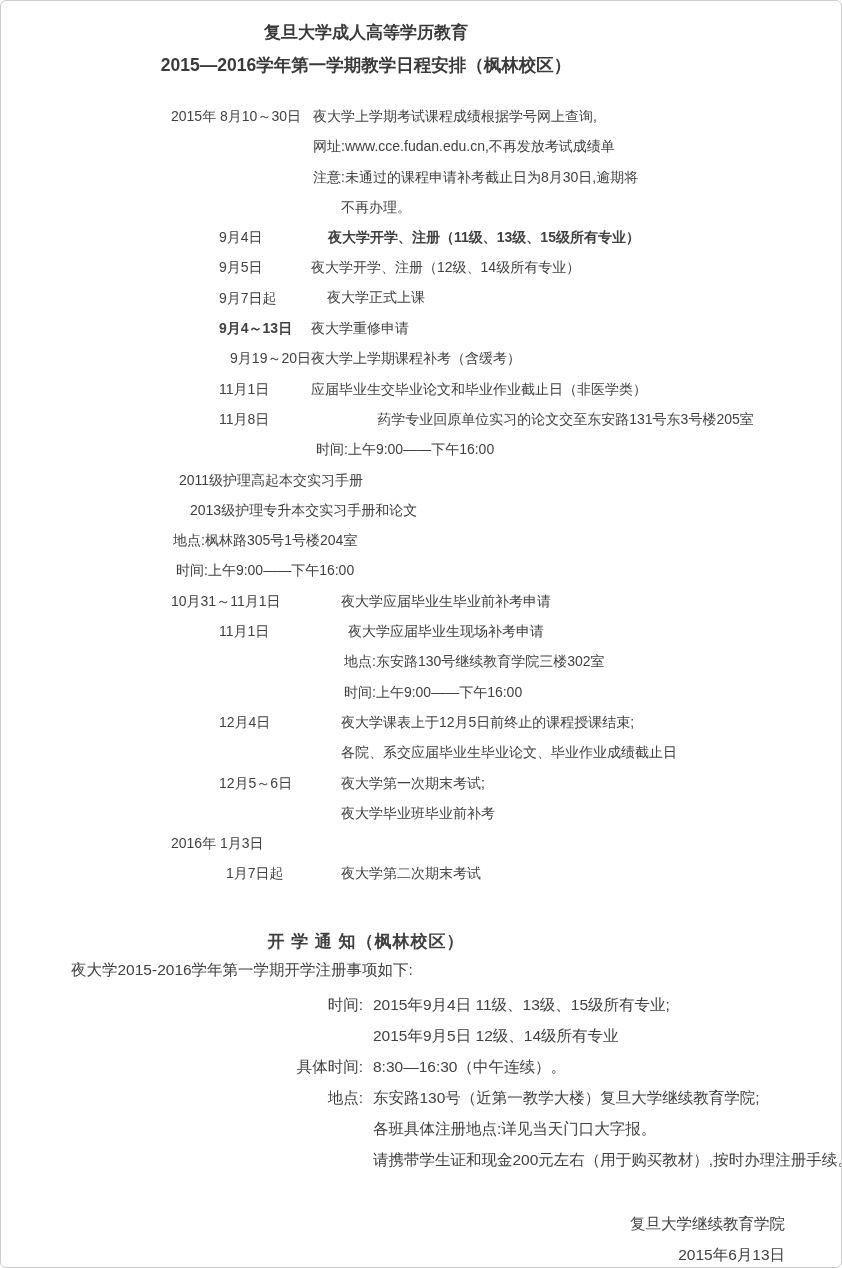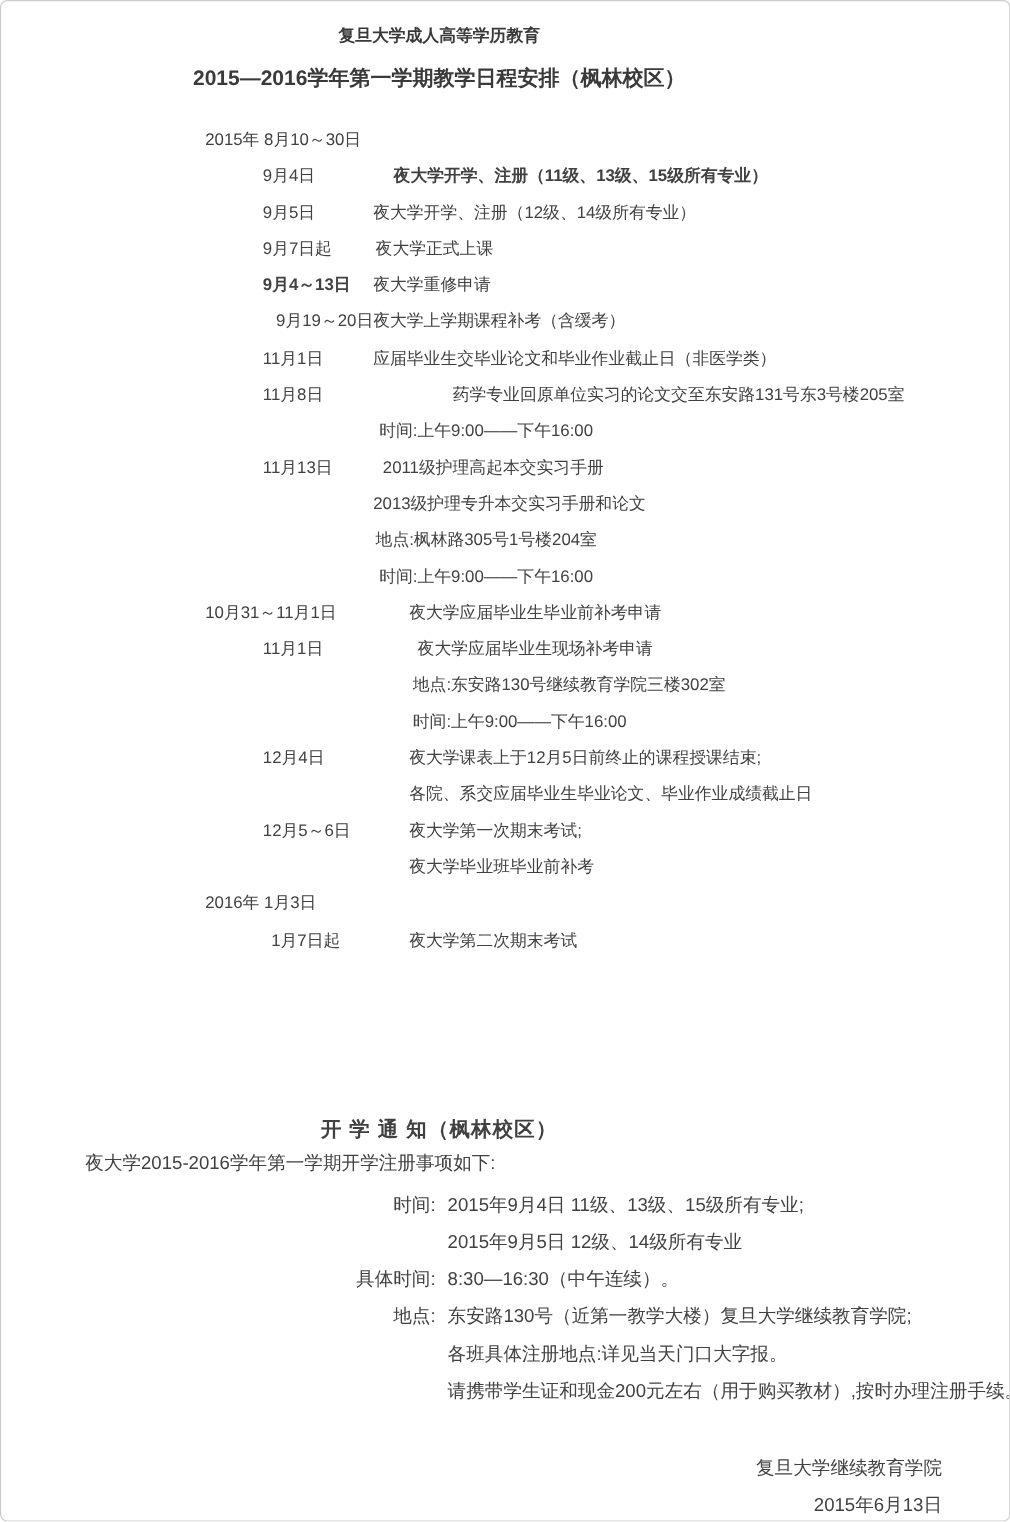--- a/index.html
+++ b/index.html
@@ -8,21 +8,21 @@
     width:842px;height:1268px;
     background:#ffffff;
     border:1px solid #cccccc;
     border-radius:6px;
     box-sizing:border-box;
     font-family:"Liberation Sans","DejaVu Sans",sans-serif;
     color:#414141;
     overflow:hidden;
   }
   .center-block{position:absolute;left:0;width:730px;text-align:center;white-space:nowrap;}
-  #doc-title{top:20px;font-size:14px;font-weight:bold;color:#3a3a3a;}
+  #doc-title{top:20px;font-size:17px;font-weight:bold;color:#3a3a3a;}
   #doc-subtitle{top:52px;font-size:17.5px;font-weight:bold;color:#3a3a3a;}
   #schedule{
     position:absolute;left:170px;top:100px;right:21px;
     font-size:14px;line-height:30.3px;
   }
   .row{display:flex;}
   .date{flex:0 0 140px;white-space:nowrap;box-sizing:border-box;}
   .lines{flex:1;min-width:0;}
   .line{white-space:nowrap;}
   #notice-heading{top:929px;font-size:17px;font-weight:bold;color:#404040;letter-spacing:1px;}
@@ -39,37 +39,43 @@
 
 <div class="sheet">
 
   <div id="doc-title" class="center-block">复旦大学成人高等学历教育</div>
 
   <div id="doc-subtitle" class="center-block">2015—2016学年第一学期教学日程安排（枫林校区）</div>
 
   <div id="schedule">
       <div class="row">
         <div class="date" style="padding-left: 0px;">2015年 8月10～30日</div>
+        <div class="lines">
+          <div class="line" style="margin-left: 2px;">夜大学上学期考试课程成绩根据学号网上查询,</div>
+          <div class="line" style="margin-left: 2px;">网址:www.cce.fudan.edu.cn,不再发放考试成绩单</div>
+          <div class="line" style="margin-left: 2px;">注意:未通过的课程申请补考截止日为8月30日,逾期将</div>
+          <div class="line" style="margin-left: 30px;">不再办理。</div>
+        </div>
       </div>
       <div class="row">
         <div class="date" style="padding-left: 48px;">9月4日</div>
         <div class="lines">
           <div class="line" style="margin-left: 17px; font-weight: bold;">夜大学开学、注册（11级、13级、15级所有专业）</div>
         </div>
       </div>
       <div class="row">
         <div class="date" style="padding-left: 48px;">9月5日</div>
         <div class="lines">
           <div class="line" style="margin-left: 0px;">夜大学开学、注册（12级、14级所有专业）</div>
         </div>
       </div>
       <div class="row">
         <div class="date" style="padding-left: 48px;">9月7日起</div>
         <div class="lines">
-          <div class="line" style="margin-left: 2px;">夜大学正式上课</div>
+          <div class="line" style="margin-left: 16px; font-family: Liberation Mono, monospace;">夜大学正式上课</div>
         </div>
       </div>
       <div class="row">
         <div class="date" style="padding-left: 48px; font-weight: bold;">9月4～13日</div>
         <div class="lines">
           <div class="line" style="margin-left: 0px;">夜大学重修申请</div>
         </div>
       </div>
       <div class="row">
         <div class="date" style="padding-left: 48px; text-align: right;">9月19～20日</div>
@@ -84,24 +90,23 @@
         </div>
       </div>
       <div class="row">
         <div class="date" style="padding-left: 48px;">11月8日</div>
         <div class="lines">
           <div class="line" style="margin-left: 0px; text-align: center;">药学专业回原单位实习的论文交至东安路131号东3号楼205室</div>
           <div class="line" style="margin-left: 5px;">时间:上午9:00——下午16:00</div>
         </div>
       </div>
       <div class="row">
-        <div class="date" style="padding-left: 48px;">11月13日</div>
         <div class="lines">
           <div class="line" style="margin-left: 8px;">2011级护理高起本交实习手册</div>
-          <div class="line" style="margin-left: 0;">2013级护理专升本交实习手册和论文</div>
+          <div class="line" style="margin-left: 19px;">2013级护理专升本交实习手册和论文</div>
           <div class="line" style="margin-left: 2px;">地点:枫林路305号1号楼204室</div>
           <div class="line" style="margin-left: 5px;">时间:上午9:00——下午16:00</div>
         </div>
       </div>
       <div class="row">
         <div class="date" style="padding-left: 0px;">10月31～11月1日</div>
         <div class="lines">
           <div class="line" style="margin-left: 30px;">夜大学应届毕业生毕业前补考申请</div>
         </div>
       </div>

